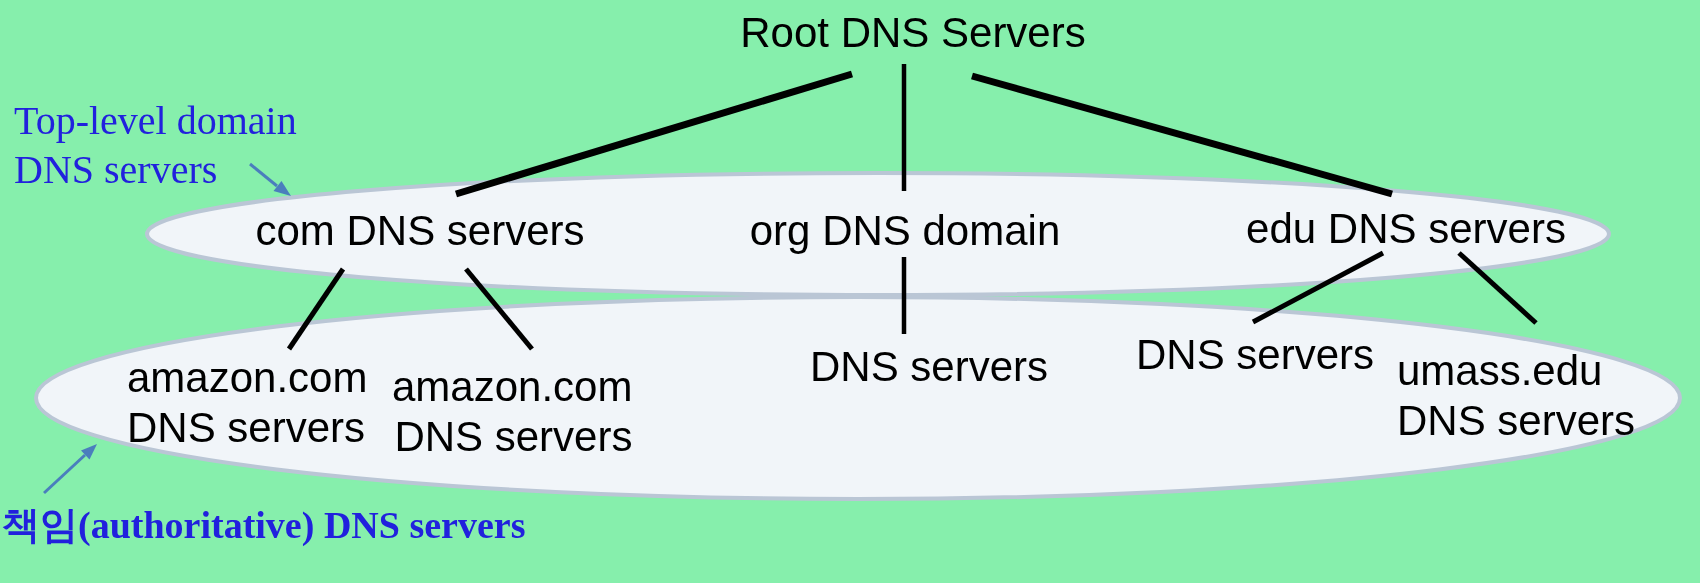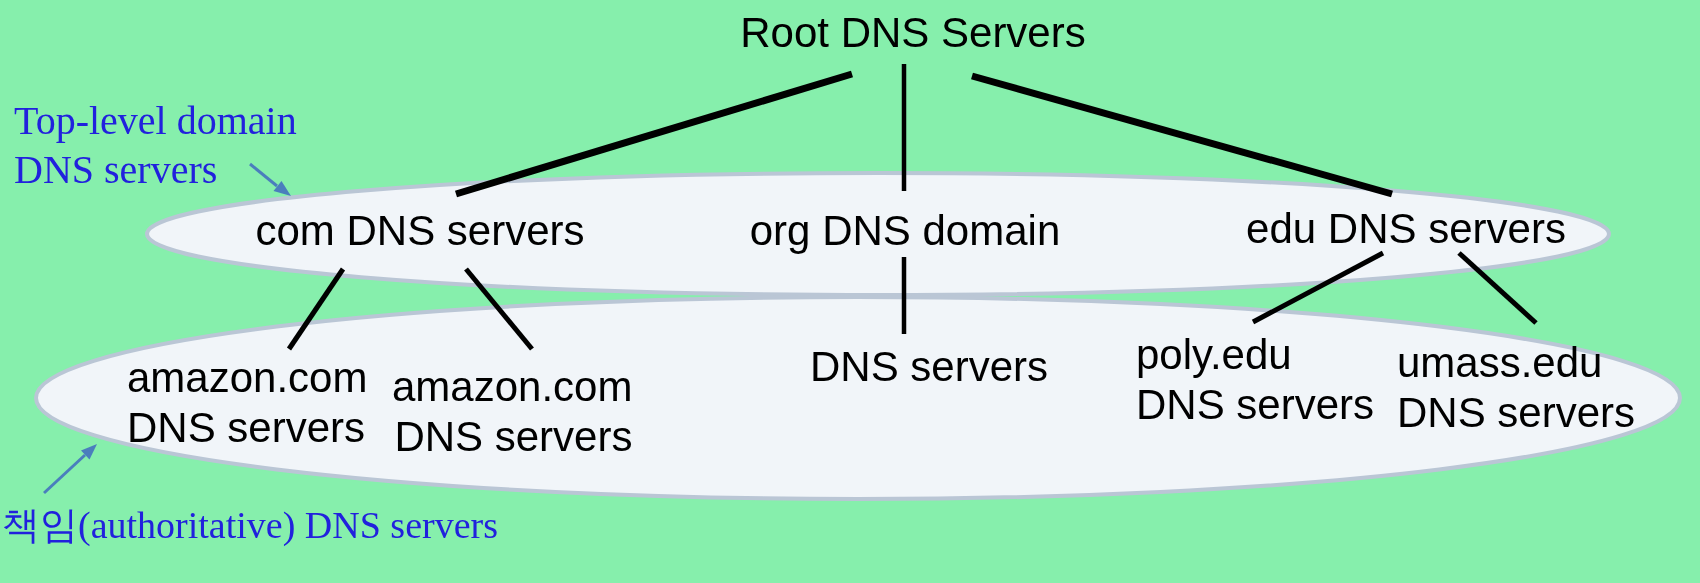--- a/index.html
+++ b/index.html
@@ -22,21 +22,21 @@
   .centered { transform: translateX(-50%); }
   .two-line { line-height: 50px; }
   .annotation {
     position: absolute;
     font-family: "Liberation Serif", "DejaVu Serif", serif;
     color: #2121dd;
     font-size: 40px;
     line-height: 49px;
     white-space: nowrap;
   }
-  .annotation.small { font-size: 38px; }
+  .annotation.small { font-size: 38px; font-weight: bold; }
 </style>
 </head>
 <body>
 
 <div class="canvas">
 
   <svg class="layer" width="1700" height="583" viewBox="0 0 1700 583">
 
     <ellipse cx="878" cy="234" rx="731" ry="61" fill="#f1f5f9" stroke="none"></ellipse>
     <ellipse cx="858" cy="398" rx="822" ry="101" fill="#f1f5f9" stroke="none"></ellipse>
@@ -80,25 +80,24 @@
   <div class="label two-line" style="left:392px; top:362px;text-align:right;">
     <div>amazon.com</div>
     <div>DNS servers</div>
   </div>
 
   <div class="label two-line" style="left:810px; top:342px;">
     <div>DNS servers</div>
   </div>
 
   <div class="label two-line" style="left:1136px; top:330px;">
-    <div>poly.edu</div>
     <div>DNS servers</div>
   </div>
 
-  <div class="label two-line" style="left:1397px; top:338px;">
+  <div class="label two-line" style="left:1397px; top:346px;">
     <div>umass.edu</div>
     <div>DNS servers</div>
   </div>
 
   <div class="annotation" style="left:14px; top:96px;">
     <div>Top-level domain</div>
     <div>DNS servers</div>
   </div>
 
   <div class="annotation small" style="left:2px; top:501px;">책임(authoritative) DNS servers</div>

